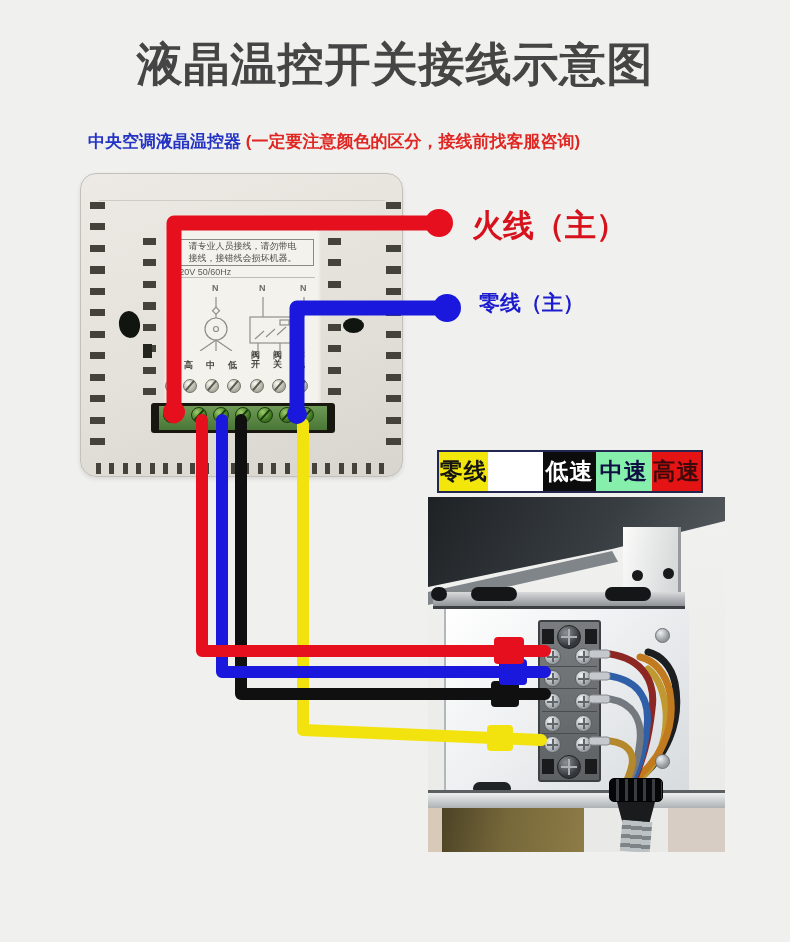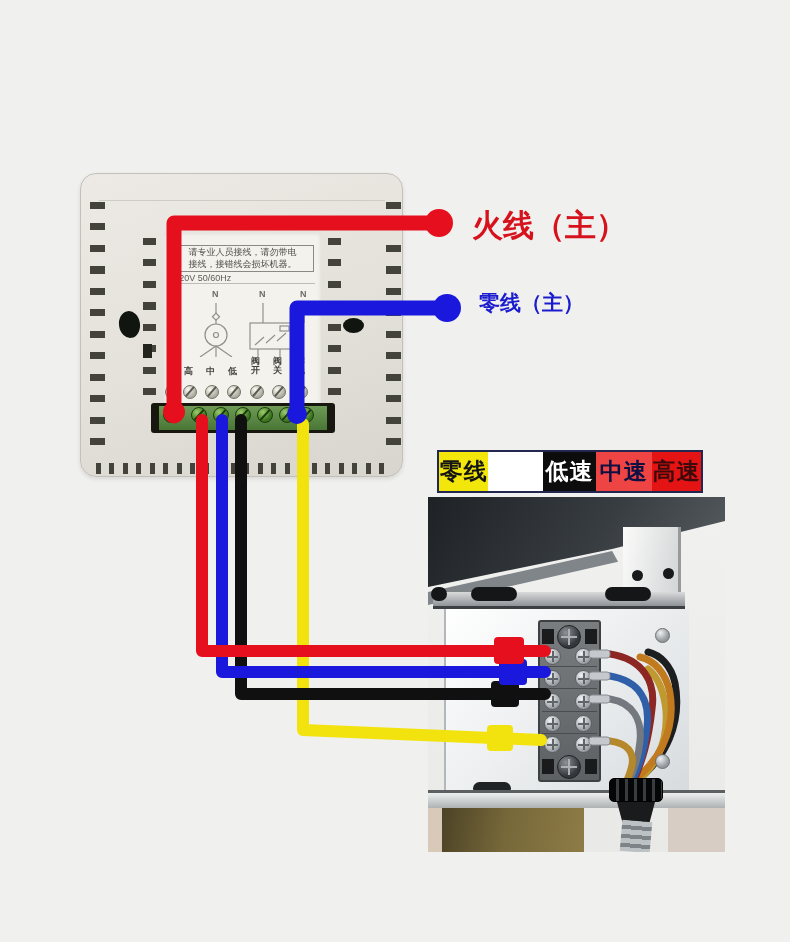--- a/index.html
+++ b/index.html
@@ -23,21 +23,21 @@
   .sv-lo{left:9px;top:28px;width:15px;height:258px;}
   .sv-li{left:62px;top:64px;width:13px;height:162px;}
   .sv-ri{left:247px;top:64px;width:13px;height:162px;}
   .sv-ro{left:305px;top:28px;width:15px;height:258px;}
   .slots-h{position:absolute;left:15px;top:289px;width:296px;height:11px;
            background:repeating-linear-gradient(90deg,#43433b 0 5px,transparent 5px 13.5px);}
   .hole-l{position:absolute;left:38px;top:137px;width:21px;height:27px;background:#10150f;border-radius:50%;transform:rotate(-8deg);}
   .hole-r{position:absolute;left:262px;top:144px;width:21px;height:15px;background:#10150f;border-radius:50%;}
   .hole-sq{position:absolute;left:62px;top:170px;width:9px;height:14px;background:#24241e;}
 
-  .label{position:absolute;left:83px;top:59px;width:157px;height:178px;background:#f4f2ec;
+  .label{position:absolute;left:83px;top:53px;width:157px;height:178px;background:#f4f2ec;
          box-shadow:inset 0 0 4px rgba(0,0,0,.12);}
   .warnbox{position:absolute;left:7px;top:12px;width:143px;border:1px solid #8a8a82;
            font-size:9px;line-height:1.3;color:#50504a;text-align:center;padding:1px 0;}
   .volt{position:absolute;left:5px;top:40px;font-size:9px;color:#5c5c56;border-bottom:1px solid #bdbdb4;width:146px;}
   .schem{position:absolute;left:2px;top:50px;}
   .tlabel{position:absolute;top:124px;font-size:9px;line-height:1.05;color:#44443e;font-weight:bold;
           width:11px;word-break:break-all;text-align:center;}
   .tlabel.single{top:134px;width:13px;}
   .t0{left:2px;} .t1{left:18px;} .t2{left:40px;} .t3{left:62px;} .t4{left:86px;} .t5{left:108px;text-align:center;} .t6{left:131px;}
   .screw{position:absolute;top:152px;width:14px;height:14px;border-radius:50%;
@@ -56,21 +56,21 @@
   .lbl-live{position:absolute;left:472px;top:205px;font-size:31px;font-weight:bold;color:#d6121d;text-align:right;}
   .lbl-neutral{position:absolute;left:479px;top:289px;font-size:21px;font-weight:bold;color:#1b1bcf;}
 
   
   .legend{position:absolute;left:437px;top:450px;width:266px;height:43px;border:2px solid #23264e;
           display:flex;background:#fff;}
   .legend .seg{display:flex;align-items:center;justify-content:center;font-size:23px;font-weight:bold;letter-spacing:1px;}
   .seg-0{width:50px;background:#f2e60a;color:#141414;}
   .seg-1{width:56px;background:#ffffff;}
   .seg-2{width:53px;background:#0c0c0c;color:#ffffff;}
-  .seg-3{width:57px;background:#ef4444;color:#0d1040;}
+  .seg-3{width:57px;background:#86efac;color:#0d1040;}
   .seg-4{width:50px;background:#e51414;color:#3c0a0a;}
 
   
   .photo{position:absolute;left:428px;top:497px;width:297px;height:355px;overflow:hidden;
          background:linear-gradient(180deg,#f1f1f0,#e9e9e7);}
   .ph-dark{position:absolute;left:0;top:0;width:100%;height:100px;
            background:linear-gradient(120deg,#1e2225,#383d42 55%,#5a5f64);
            clip-path:polygon(0 0,100% 0,100% 24%,62% 52%,0 90%);}
   .ph-dark2{position:absolute;left:0;top:0;width:100%;height:108px;background:#80858a;
            clip-path:polygon(0 88%,62% 50%,64% 60%,0 100%);}
@@ -123,21 +123,26 @@
   
   .wires{position:absolute;left:0;top:0;pointer-events:none;}
   .w-red{stroke:#e60f1d;} .w-blue{stroke:#1a18dc;} .w-black{stroke:#101010;} .w-yellow{stroke:#f2e30e;}
   .f-red{fill:#e60f1d;} .f-blue{fill:#1a18dc;} .f-black{fill:#101010;} .f-yellow{fill:#f2e30e;}
 </style>
 </head>
 <body>
 
 <div class="stage">
 
-
+  <div class="title">液晶温控开关接线示意图</div>
+
+  <div class="subtitle">
+    <span class="dev">中央空调液晶温控器</span>
+    <span class="warn">(一定要注意颜色的区分，接线前找客服咨询)</span>
+  </div>
 
   <div class="device">
     <div class="seam"></div>
     <div class="slots-v sv-lo"></div>
     <div class="slots-v sv-li"></div>
     <div class="slots-v sv-ri"></div>
     <div class="slots-v sv-ro"></div>
     <div class="slots-h"></div>
     <div class="hole-l"></div>
     <div class="hole-r"></div>

